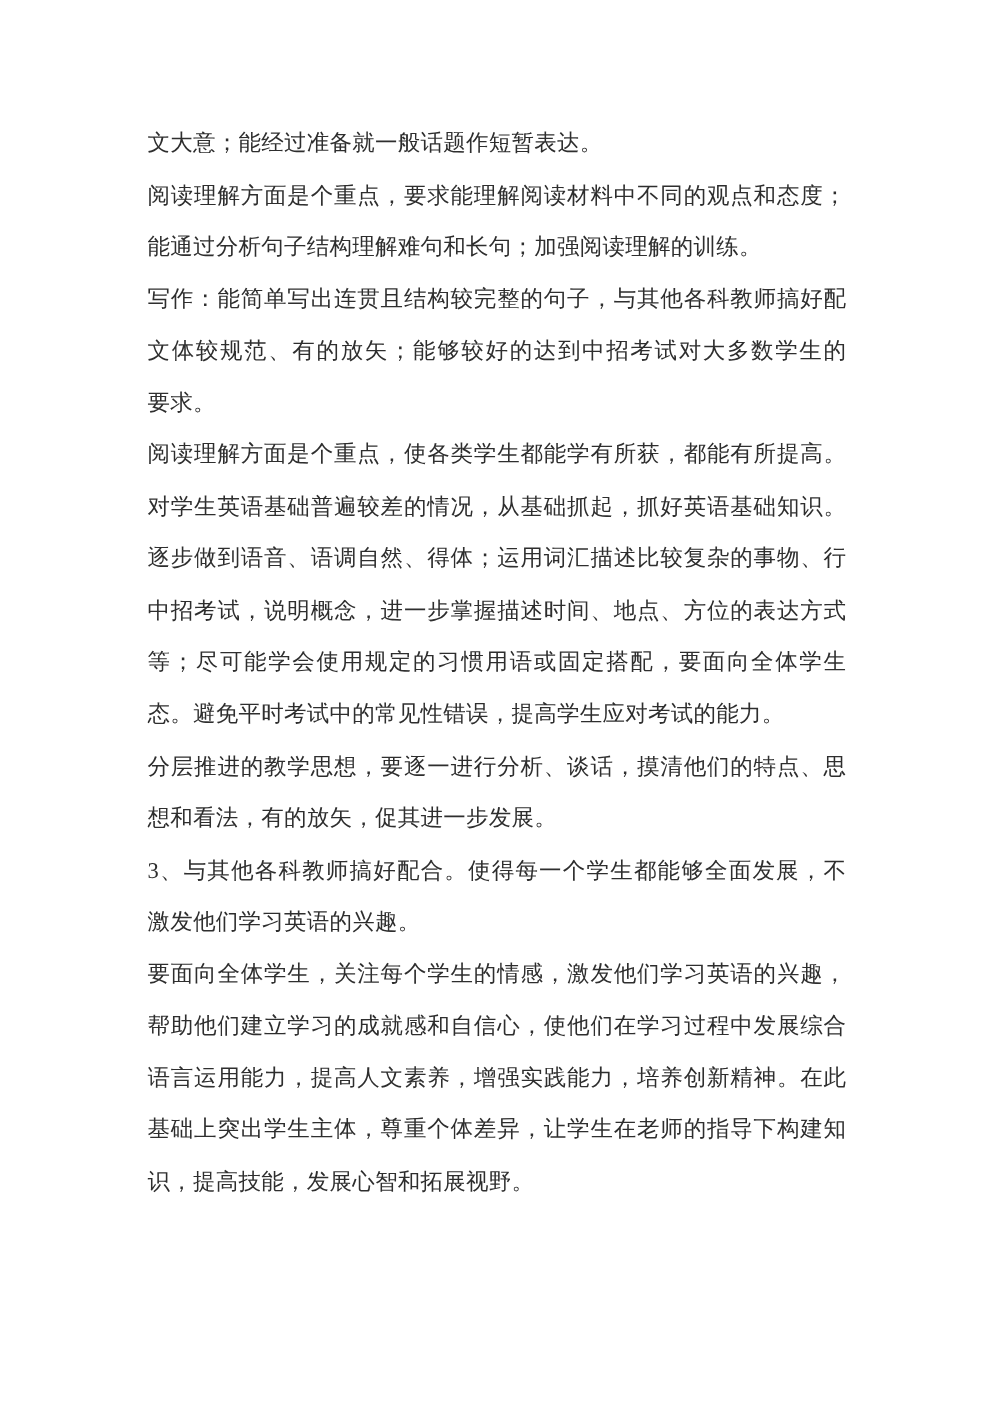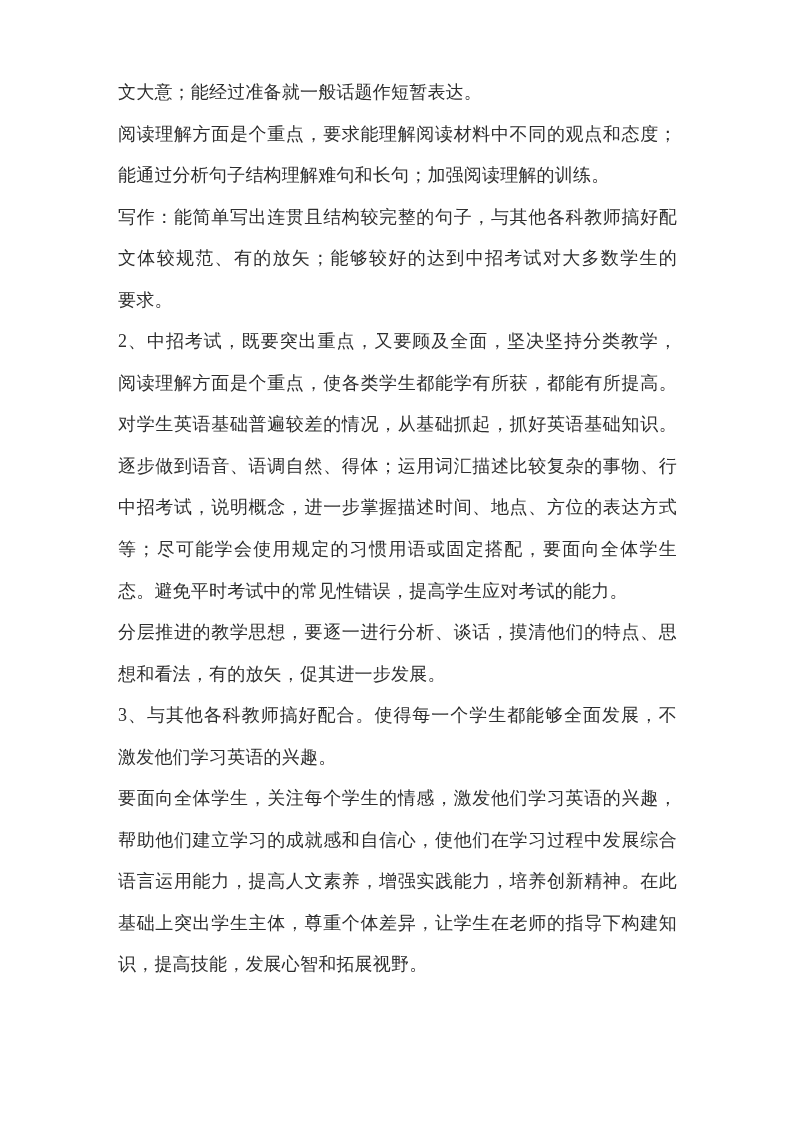--- a/index.html
+++ b/index.html
@@ -6,21 +6,21 @@
     margin: 0;
     padding: 0;
     background: #ffffff;
   }
   .page {
     position: relative;
     width: 793px;
     height: 1122px;
     background: #ffffff;
     box-sizing: border-box;
-    padding: 72px 116px 0 118px;
+    padding: 94px 116px 0 118px;
     font-family: "Liberation Serif", "DejaVu Serif", serif;
     overflow: hidden;
   }
   .textblock {
     width: 559px;
   }
   .line {
     height: 41.55px;
     line-height: 41.55px;
     font-size: 18px;
@@ -42,21 +42,20 @@
 
     <div class="line para-end">文大意；能经过准备就一般话题作短暂表达。</div>
 
     <div class="line">阅读理解方面是个重点，要求能理解阅读材料中不同的观点和态度；</div>
     <div class="line para-end">能通过分析句子结构理解难句和长句；加强阅读理解的训练。</div>
 
     <div class="line">写作：能简单写出连贯且结构较完整的句子，与其他各科教师搞好配合</div>
     <div class="line">文体较规范、有的放矢；能够较好的达到中招考试对大多数学生的</div>
     <div class="line para-end">要求。</div>
 
-    <div class="line">2、中招考试，既要突出重点，又要顾及全面，坚决坚持分类教学，</div>
     <div class="line">阅读理解方面是个重点，使各类学生都能学有所获，都能有所提高。针</div>
     <div class="line">对学生英语基础普遍较差的情况，从基础抓起，抓好英语基础知识。</div>
     <div class="line">逐步做到语音、语调自然、得体；运用词汇描述比较复杂的事物、行</div>
     <div class="line">中招考试，说明概念，进一步掌握描述时间、地点、方位的表达方式</div>
     <div class="line">等；尽可能学会使用规定的习惯用语或固定搭配，要面向全体学生</div>
     <div class="line para-end">态。避免平时考试中的常见性错误，提高学生应对考试的能力。</div>
 
     <div class="line">分层推进的教学思想，要逐一进行分析、谈话，摸清他们的特点、思</div>
     <div class="line para-end">想和看法，有的放矢，促其进一步发展。</div>
 

